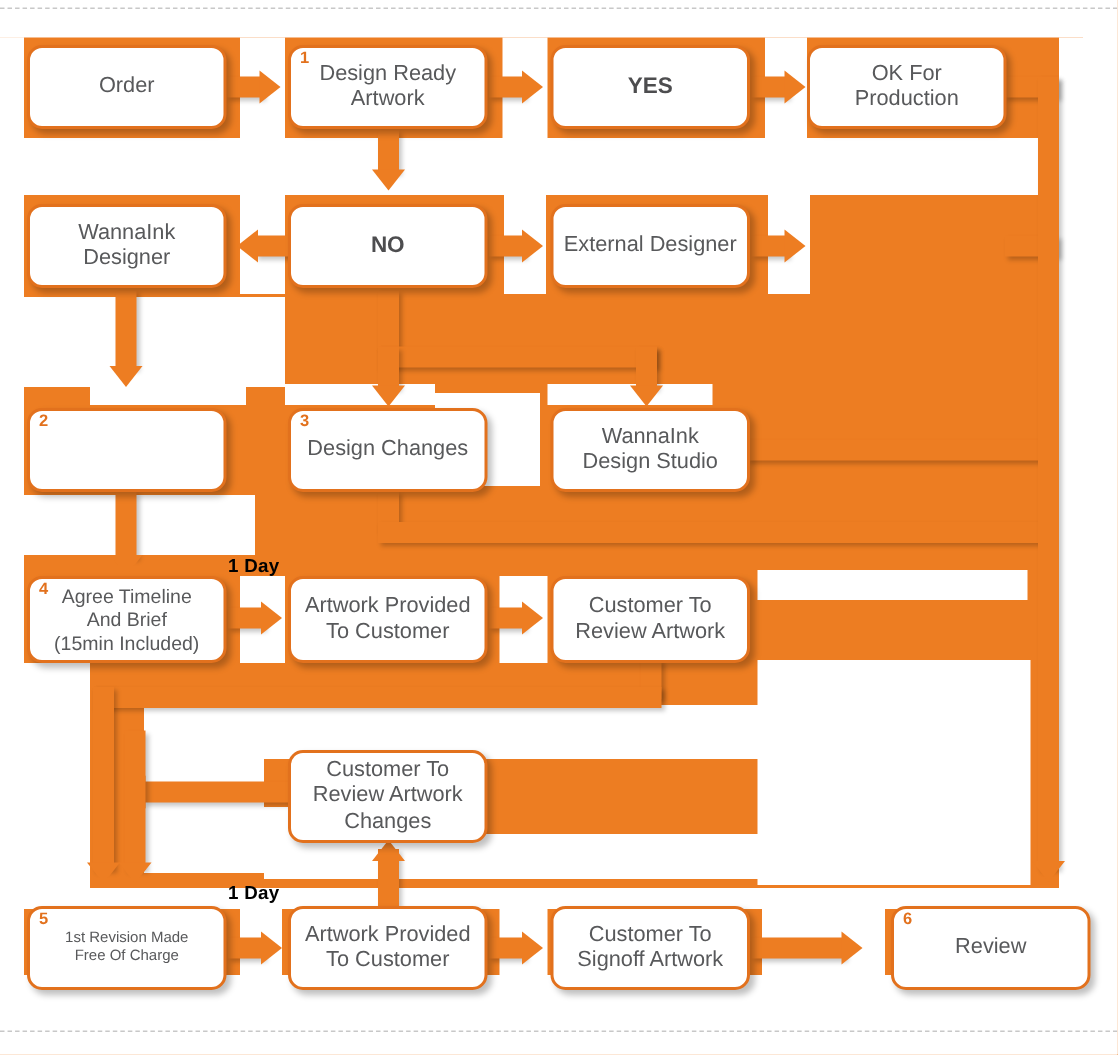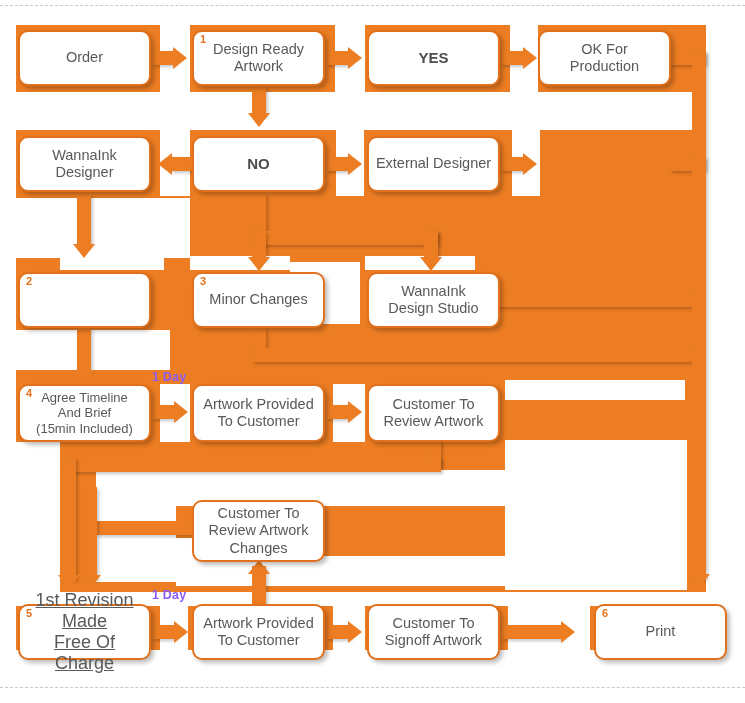--- a/index.html
+++ b/index.html
@@ -71,21 +71,21 @@
     font-size:11px;
     font-weight:bold;
     color:#E2711D;
     line-height:1;
     z-index:7;
   }
   .daylabel{
     position:absolute;
     font-size:12.5px;
     font-weight:bold;
-    color:#8b5cf6;
+    color:#000000;
     z-index:8;
     letter-spacing:.2px;
   }
 </style>
 </head>
 <body>
 
 <div id="stage">
 
   <div class="guide top"></div>
@@ -232,21 +232,21 @@
     <span class="label">External Designer</span>
   </div>
 
 
   <div class="node" style="left:18px;top:272px;width:133px;height:56px;">
     <span class="badge">2</span>
   </div>
 
   <div class="node" style="left:192px;top:272px;width:133px;height:56px;">
     <span class="badge">3</span>
-    <span class="label">Minor Changes</span>
+    <span class="label">Design Changes</span>
   </div>
 
   <div class="node" style="left:367px;top:272px;width:133px;height:56px;">
     <span class="label">WannaInk
 Design Studio</span>
   </div>
 
   <div class="node" style="left:18px;top:384px;width:133px;height:58px;">
     <span class="badge">4</span>
     <span class="label" style="font-size:13px;">Agree Timeline
@@ -265,32 +265,32 @@
   </div>
 
   <div class="node" style="left:192px;top:500px;width:133px;height:62px;">
     <span class="label">Customer To
 Review Artwork
 Changes</span>
   </div>
 
   <div class="node" style="left:18px;top:604px;width:133px;height:56px;">
     <span class="badge">5</span>
-    <span class="label" style="font-size:18px;text-decoration:underline;">1st Revision Made
+    <span class="label" style="font-size:10px;">1st Revision Made
 Free Of Charge</span>
   </div>
 
   <div class="node" style="left:192px;top:604px;width:133px;height:56px;">
     <span class="label">Artwork Provided
 To Customer</span>
   </div>
 
   <div class="node" style="left:367px;top:604px;width:133px;height:56px;">
     <span class="label">Customer To
 Signoff Artwork</span>
   </div>
 
   <div class="node" style="left:594px;top:604px;width:133px;height:56px;">
     <span class="badge">6</span>
-    <span class="label">Print</span>
+    <span class="label">Review</span>
   </div>
 
 </div>
 
 </body></html>

